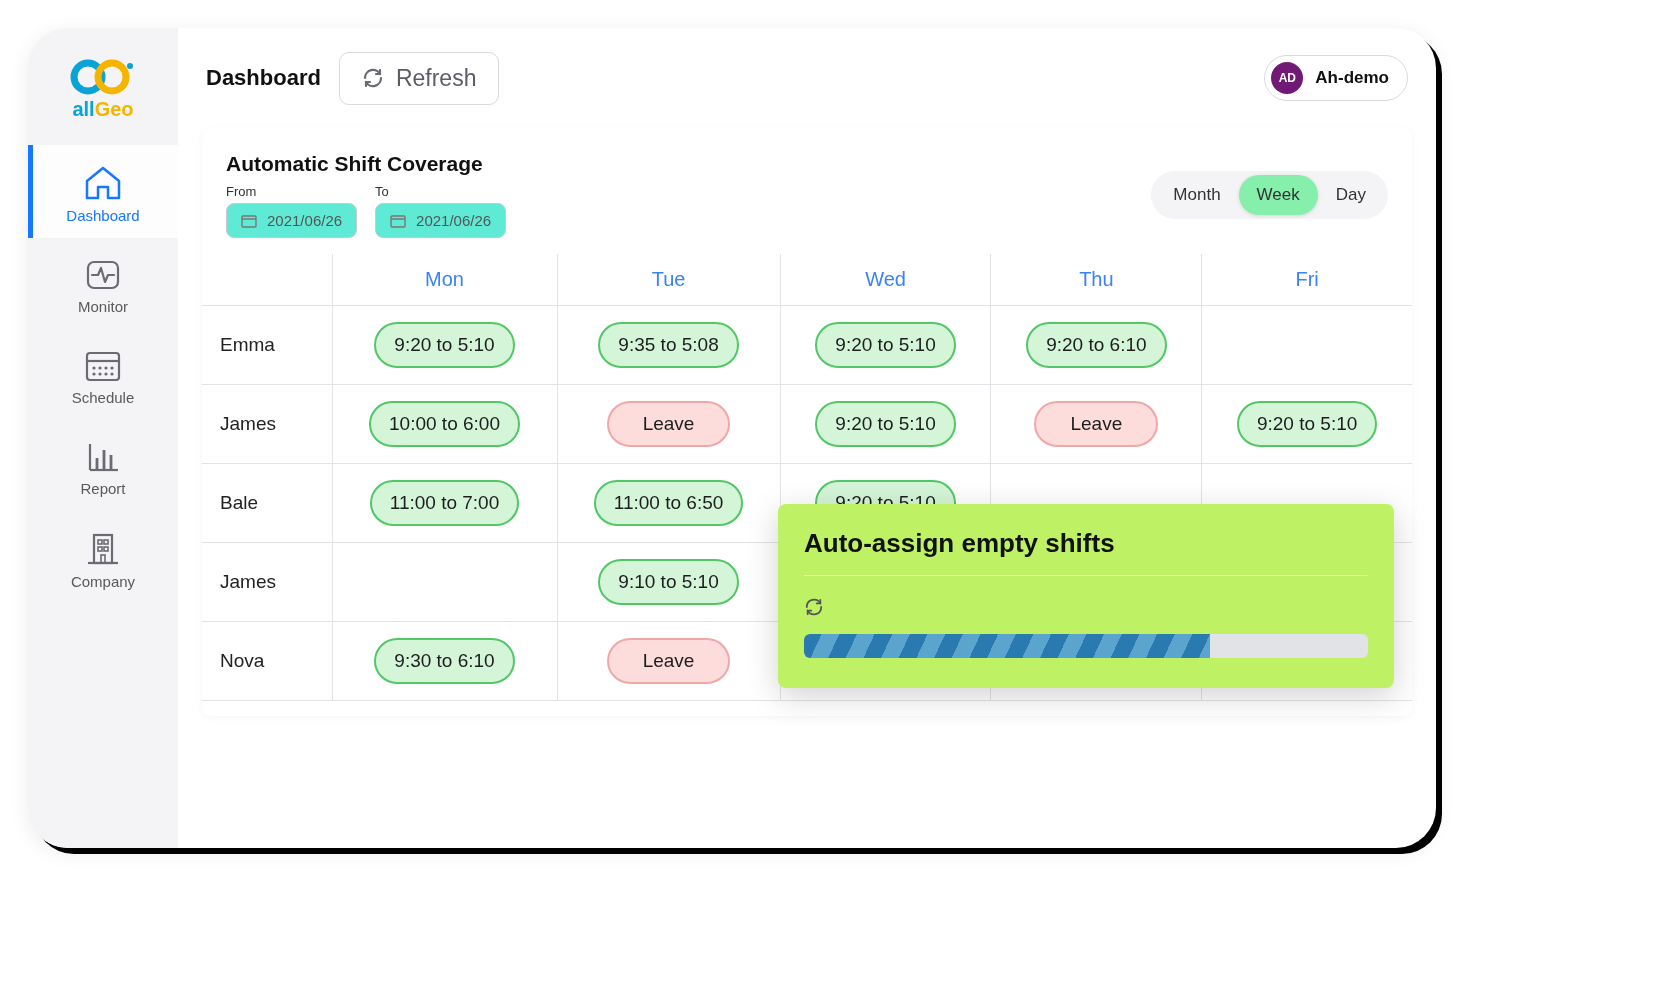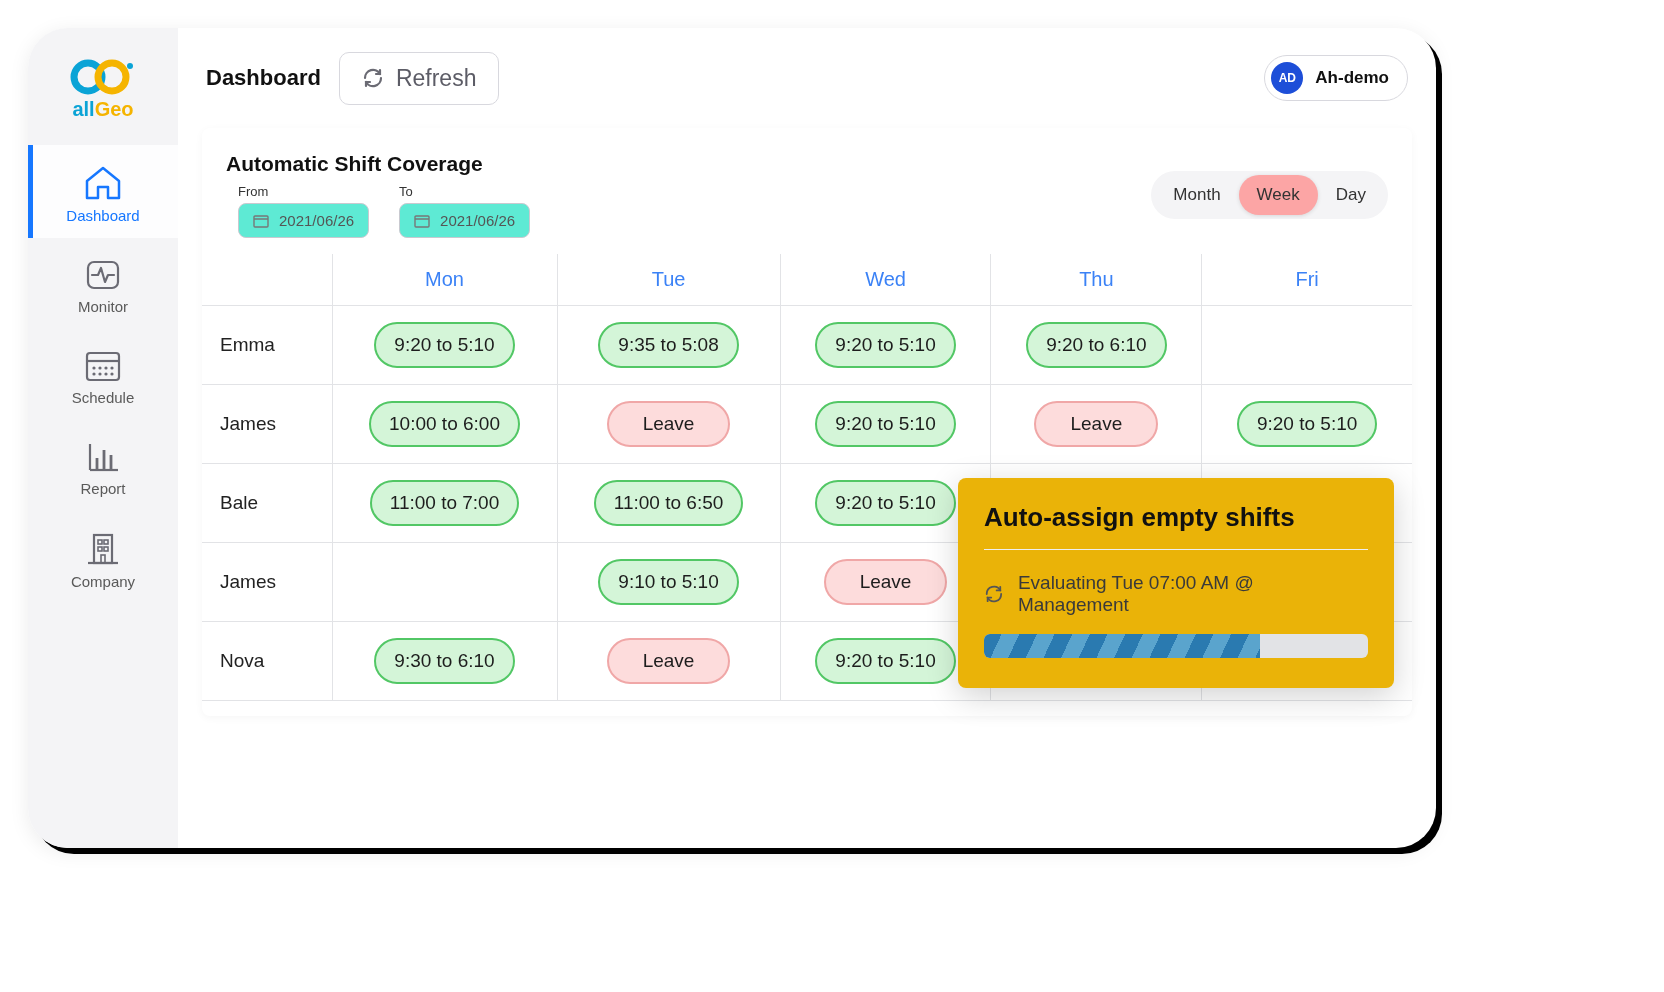--- a/index.html
+++ b/index.html
@@ -19,47 +19,47 @@
   .sidebar-item.active { background:#fdfdfe; color:#1677ff; }
   .sidebar-item.active::before { content:""; position:absolute; left:0; top:0; bottom:0; width:5px; background:#1677ff; }
   .sidebar-item .icon { display:block; margin:0 auto 6px; }
   .sidebar-item .lbl { display:block; }
   
   .main { flex:1; display:flex; flex-direction:column; }
   .topbar { height:100px; display:flex; align-items:center; padding:0 28px; gap:18px; }
   .page-title { font-size:22px; font-weight:700; color:#111; }
   .refresh-btn { display:flex; align-items:center; gap:12px; border:1.5px solid #d8d8de; border-radius:10px; padding:12px 22px; color:#5c5c66; font-size:23px; background:#fff; cursor:pointer; }
   .user-chip { margin-left:auto; display:flex; align-items:center; gap:12px; border:1.5px solid #d8d8de; border-radius:999px; padding:6px 18px 6px 6px; }
-  .avatar { width:32px; height:32px; border-radius:50%; background:#1d4ed8; color:#fff; font-size:12px; font-weight:600; display:flex; align-items:center; justify-content:center; }
+  .avatar { width:32px; height:32px; border-radius:50%; background:#701a75; color:#fff; font-size:12px; font-weight:600; display:flex; align-items:center; justify-content:center; }
   .user-name { font-weight:700; font-size:17px; color:#111; }
   
   .content { margin:0 24px 24px; background:#fff; border-radius:8px; padding:24px 0 15px; position:relative; box-shadow:0 2px 8px rgba(0,0,0,0.04); }
   .card-header { display:flex; align-items:flex-start; padding:0 24px 16px; }
   .card-title-block { }
   .card-title { font-size:21px; font-weight:700; color:#111; margin-bottom:8px; }
   .date-row { display:flex; gap:18px; }
-  .date-grp { display:flex; flex-direction:column; gap:4px;margin-left:12px; }
+  .date-grp { display:flex; flex-direction:column; gap:4px; }
   .date-lbl { font-size:13px; color:#333; }
   .date-input { display:flex; align-items:center; gap:10px; border:1px solid #c9c9d0; border-radius:8px; padding:8px 14px; font-size:15px; color:#555; background:#5eead4; }
   .view-toggle { margin-left:auto; align-self:center; display:flex; background:#f4f4f6; border-radius:999px; padding:4px; }
   .view-opt { padding:10px 18px; font-size:17px; color:#333; border-radius:999px; cursor:pointer; }
-  .view-opt.active { background:#fca5a5; box-shadow:0 1px 4px rgba(0,0,0,0.12); font-weight:500;}
+  .view-opt.active { background:#86efac; box-shadow:0 1px 4px rgba(0,0,0,0.12); font-weight:500;}
   
   .sched-table { width:100%; border-collapse:collapse; }
   .sched-table th, .sched-table td { border:1px solid #e2e3e6; text-align:center; }
   .sched-table th { padding:14px 0; font-size:20px; font-weight:500; color:#3b82f6; border-top:none;}
   .sched-table th:first-child, .sched-table td:first-child { text-align:left; padding-left:18px; border-left:none; width:130px;}
   .sched-table th:last-child, .sched-table td:last-child { border-right:none; }
   .sched-table td { padding:16px 8px; font-size:19px; color:#222; }
   .emp-name { font-weight:400; font-size:19px; }
   .pill { display:inline-block; border-radius:999px; padding:10px 18px; font-size:19px; border:2px solid; }
   .pill.shift { background:#d4f5d8; border-color:#52c765; color:#1d1d1d; }
   .pill.leave { background:#fddcdc; border-color:#f0a7a7; color:#1d1d1d; padding-left:34px; padding-right:34px;}
   
-  .popup { position:absolute; right:18px; bottom:28px; width:436px; background:#eab308; border-radius:8px; box-shadow:0 8px 32px rgba(0,0,0,0.18); padding:24px 26px 30px; }
+  .popup { position:absolute; right:18px; bottom:28px; width:616px; background:#bef264; border-radius:8px; box-shadow:0 8px 32px rgba(0,0,0,0.18); padding:24px 26px 30px; }
   .popup-title { font-size:26px; font-weight:700; color:#111; padding-bottom:16px; border-bottom:1px solid #eee; }
   .popup-status { display:flex; align-items:center; gap:14px; margin:22px 0 18px; color:#3a3a3a; font-size:19px; }
   .progress { height:24px; background:#e2e3e6; border-radius:6px; overflow:hidden; }
   .progress-fill { height:100%; width:72%; background: repeating-linear-gradient(115deg,#2a7ab0 0 16px,#5aa4cd 16px 32px); }
   
   svg { display:block; }
 </style>
 </head>
 <body>
 
@@ -234,21 +234,20 @@
       </table>
 
       <div class="popup">
         <div class="popup-title">Auto-assign empty shifts</div>
         <div class="popup-status">
           <svg width="20" height="18" viewBox="0 0 22 20">
               <path d="M3 10 A8 8 0 0 1 18 6 M19 10 A8 8 0 0 1 4 14" fill="none" stroke="#555" stroke-width="2" stroke-linecap="round"></path>
               <path d="M18 2 L18 6 L14 6" fill="none" stroke="#555" stroke-width="2" stroke-linecap="round"></path>
               <path d="M4 18 L4 14 L8 14" fill="none" stroke="#555" stroke-width="2" stroke-linecap="round"></path>
             </svg>
-          <span>Evaluating Tue 07:00 AM @ Management</span>
         </div>
         <div class="progress">
           <div class="progress-fill" id="prog-fill" style="width: 72%;"></div>
         </div>
       </div>
 
     </div>
   </div>
 </div>
 

